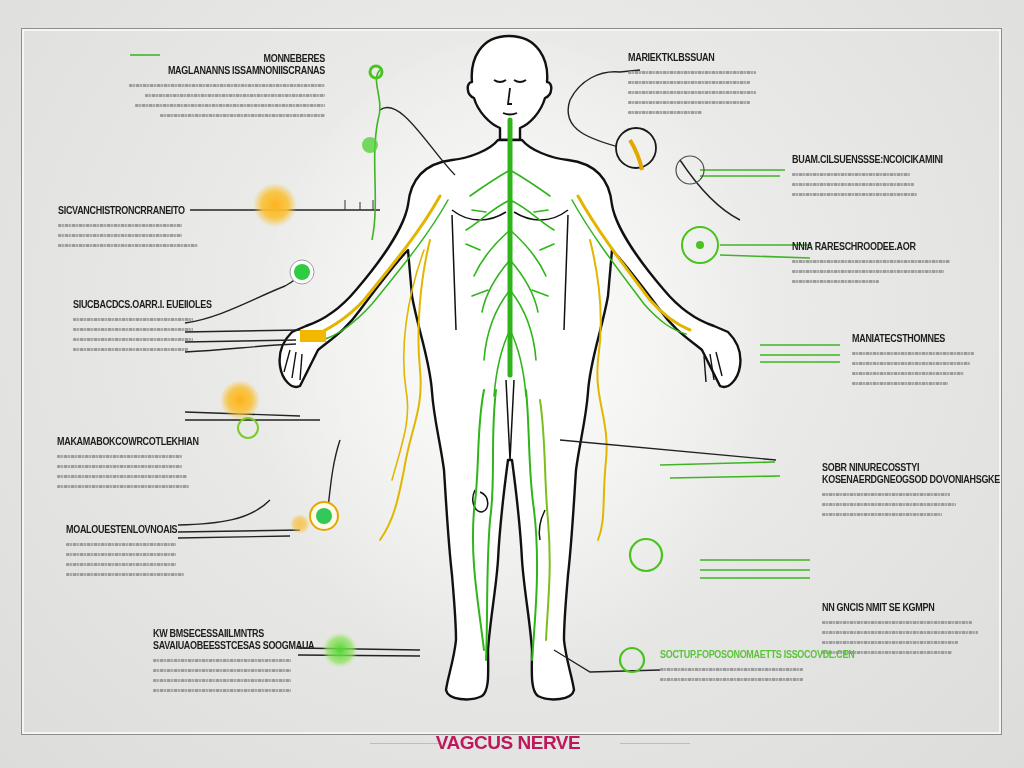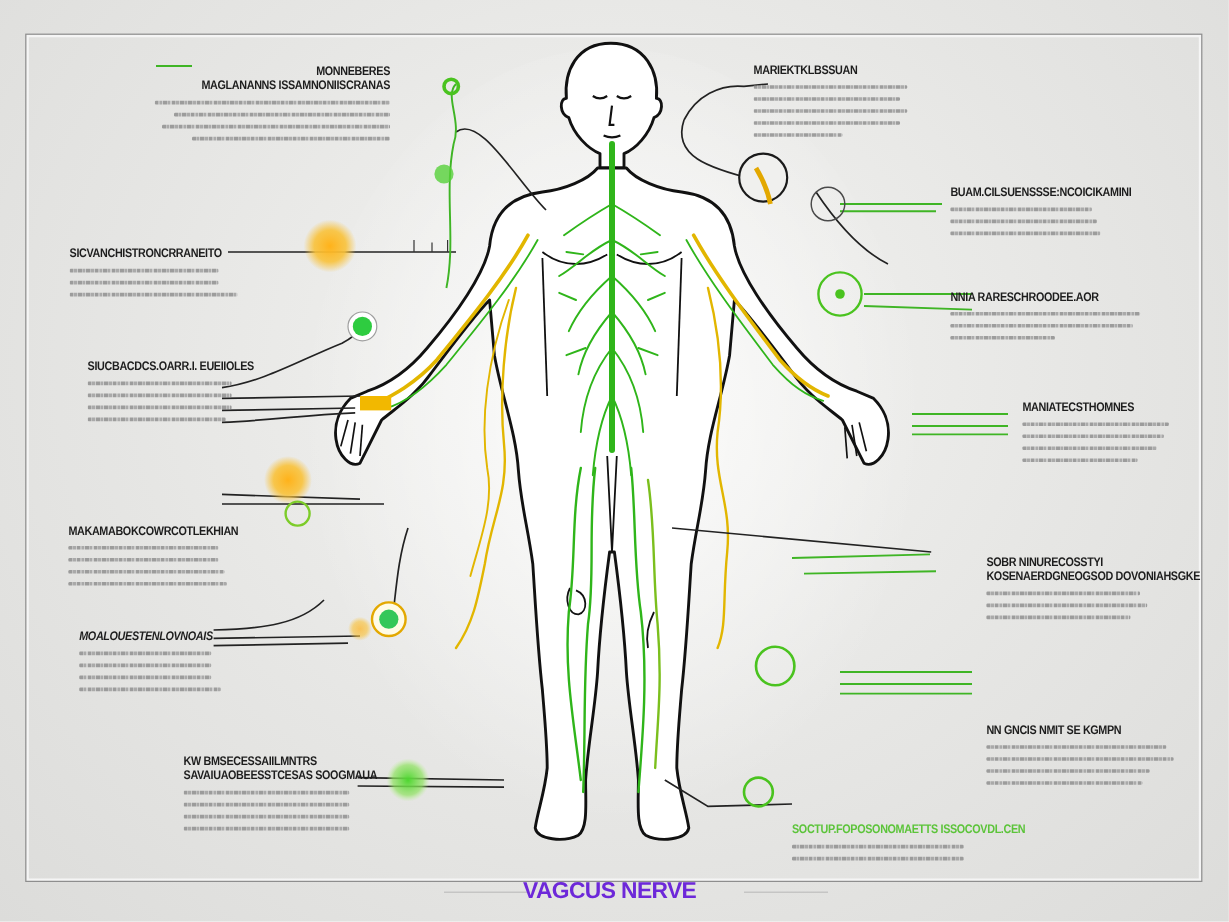--- a/index.html
+++ b/index.html
@@ -21,21 +21,21 @@
   .label .body-line {
     height:3px; margin:7px 0 0 0; border-radius:1px;
     background: repeating-linear-gradient(90deg, #8a8a8a 0 3px, #b8b8b8 3px 4px, #9b9b9b 4px 6px, #c8c8c8 6px 7px);
     opacity:.8;
   }
   .label.right .head { text-align:left; }
   .label.left .head { text-align:right; }
   .label.left .body-line { margin-left:auto; }
   .title {
     position:absolute; left:408px; top:732px; width:200px; text-align:center;
-    font-family:"Liberation Sans", sans-serif; font-weight:700; font-size:19px; color:#6d28d9;
+    font-family:"Liberation Sans", sans-serif; font-weight:700; font-size:19px; color:#be185d;
     letter-spacing:-0.5px;
   }
   .title-rule { position:absolute; top:743px; height:1px; background:#bdbdbd; width:70px; }
   svg.art { position:absolute; left:0; top:0; }
 </style>
 </head>
 <body>
 
 <div class="frame"></div>
 
@@ -226,21 +226,21 @@
 </div>
 
 <div class="label right" style="left:57px; top:404px; width:135px;margin-top:32px;">
   <div class="head">MAKAMABOKCOWRCOTLEKHIAN</div>
   <div class="body-line" style="width:125px"></div>
     <div class="body-line" style="width:125px"></div>
   <div class="body-line" style="width:130px"></div>
     <div class="body-line" style="width:132px"></div>
 </div>
 
-<div class="label right" style="left:66px; top:524px; width:115px;font-style:italic;">
+<div class="label right" style="left:66px; top:524px; width:115px;">
   <div class="head">MOALOUESTENLOVNOAIS</div>
   <div class="body-line" style="width:110px"></div>
     <div class="body-line" style="width:110px"></div>
   <div class="body-line" style="width:110px"></div>
     <div class="body-line" style="width:118px"></div>
 </div>
 
 <div class="label right" style="left:153px; top:628px; width:145px;">
   <div class="head">KW BMSECESSAIILMNTRS</div>
   <div class="head">SAVAIUAOBEESSTCESAS SOOGMAUA</div>
@@ -290,21 +290,21 @@
 </div>
 
 <div class="label right" style="left:822px; top:558px; width:155px;margin-top:44px;">
   <div class="head">NN GNCIS NMIT SE KGMPN</div>
   <div class="body-line" style="width:150px"></div>
     <div class="body-line" style="width:156px"></div>
   <div class="body-line" style="width:136px"></div>
     <div class="body-line" style="width:130px"></div>
 </div>
 
-<div class="label right" style="left:660px; top:649px; width:165px;margin-top:36px;">
+<div class="label right" style="left:660px; top:649px; width:165px;">
   <div class="head" style="color:#5cc43a">SOCTUP.FOPOSONOMAETTS ISSOCOVDL.CEN</div>
   <div class="body-line" style="width:143px"></div>
     <div class="body-line" style="width:143px"></div>
 </div>
 
 <div class="title-rule" style="left:370px;"></div>
 <div class="title">VAGCUS NERVE</div>
 <div class="title-rule" style="left:620px;"></div>
 
 </body></html>

